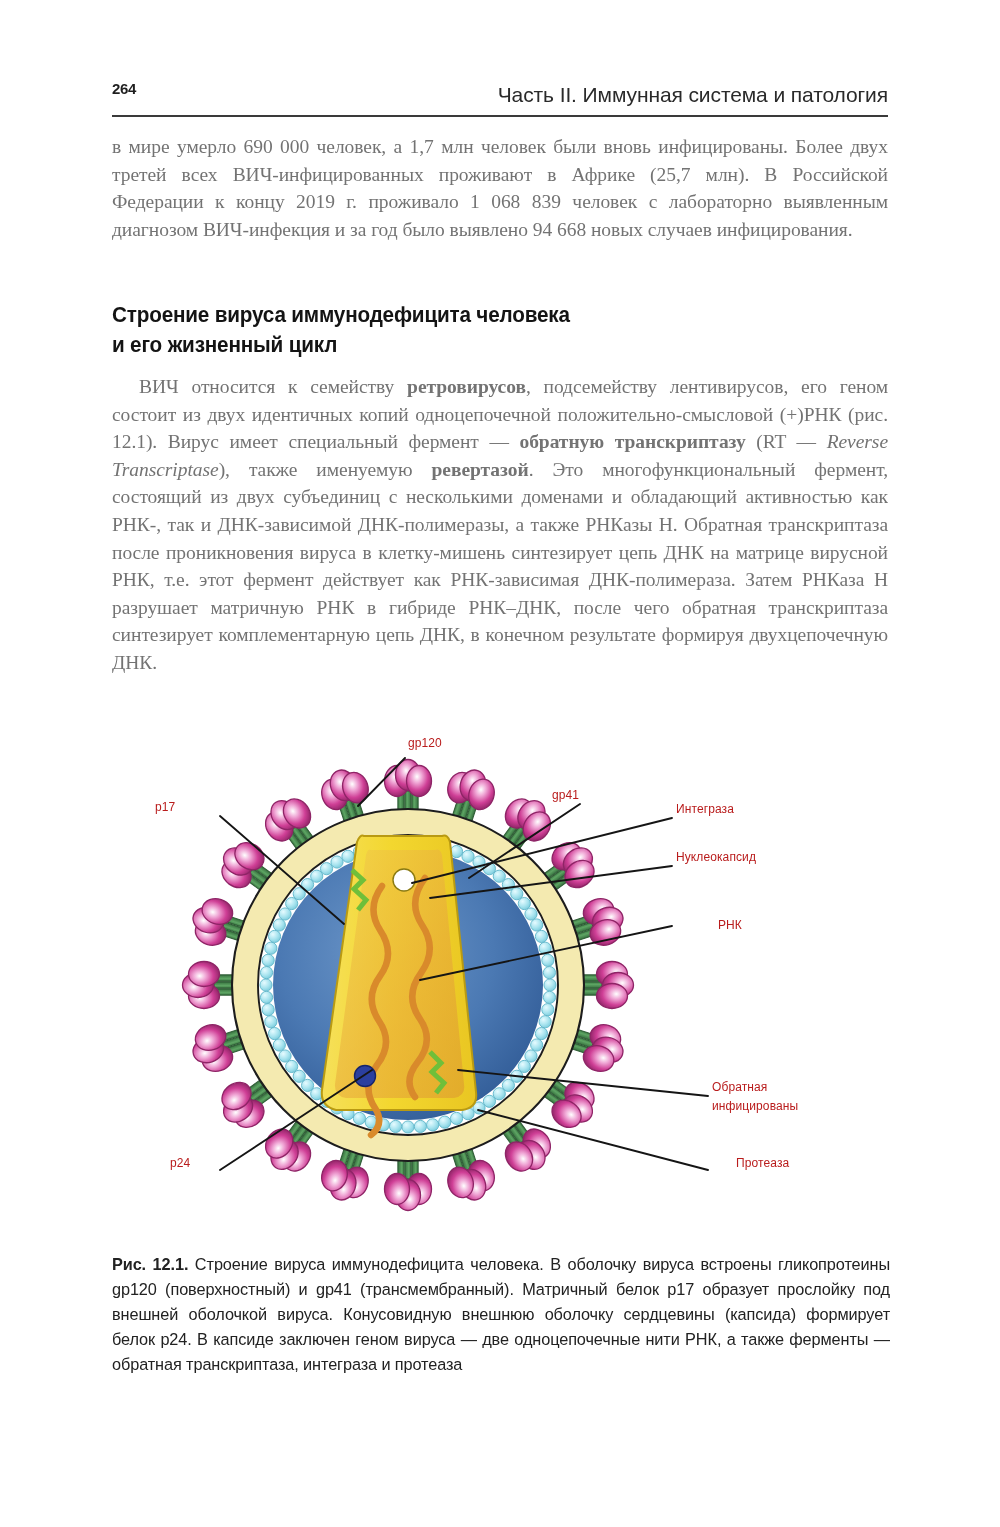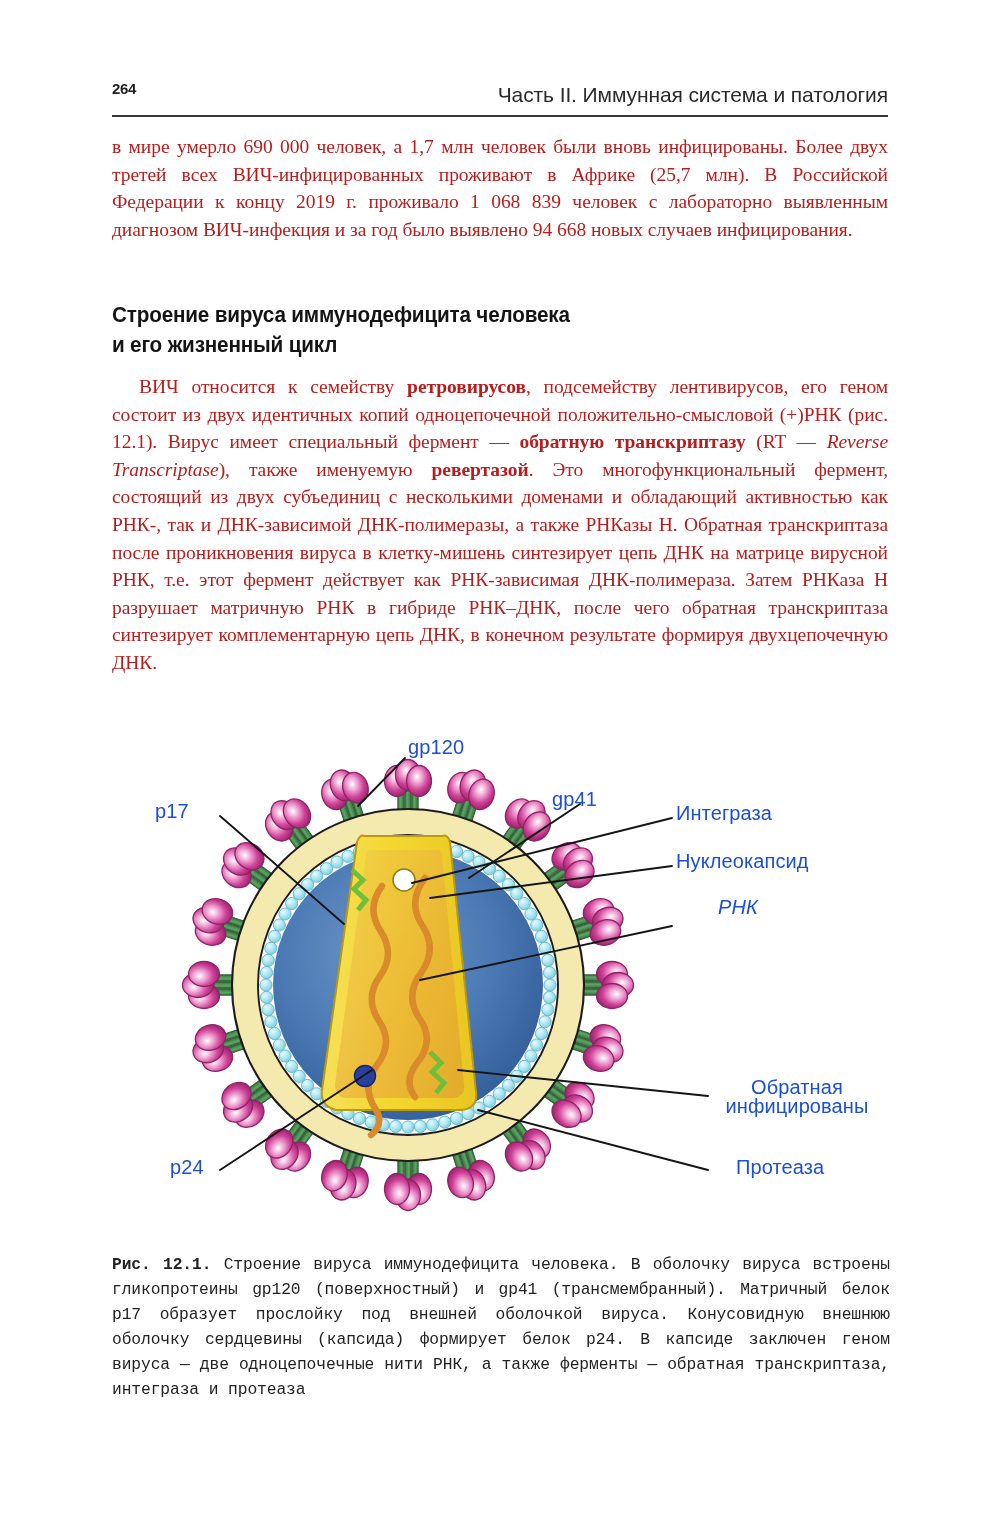--- a/index.html
+++ b/index.html
@@ -11,44 +11,44 @@
   
   .runhead{position:absolute;left:112px;top:80px;width:776px;height:34px;}
   .folio{position:absolute;left:0;top:0;font-family:"Liberation Sans",sans-serif;
          font-weight:bold;font-size:15px;letter-spacing:-0.3px;color:#1f1f1f;}
   .runtitle{position:absolute;right:0;top:3px;font-family:"Liberation Sans",sans-serif;
             font-size:21px;color:#2a2a2a;white-space:nowrap;letter-spacing:-0.1px;}
   .rule{position:absolute;left:112px;top:115px;width:776px;height:1.6px;background:#3a3a3a;}
 
   
   .para{position:absolute;text-align:justify;font-size:19.5px;line-height:27.6px;
-        color:#b91c1c;letter-spacing:-0.05px;}
+        color:#737373;letter-spacing:-0.05px;}
   #para-1{left:112px;top:133px;width:776px;}
   #para-2{left:112px;top:373px;width:776px;}
   .para b{font-weight:bold;}
   .para i{font-style:italic;}
   .indent{display:inline-block;width:27px;}
 
   
   .heading{position:absolute;left:112px;top:300px;width:700px;
            font-family:"Liberation Sans",sans-serif;font-weight:bold;
            font-size:22.5px;line-height:30px;color:#141414;
            transform:scaleX(0.92);transform-origin:left center;letter-spacing:-0.2px;}
 
   
   .figure{position:absolute;left:112px;top:718px;width:776px;height:530px;}
   .fig-svg{position:absolute;left:0;top:0;}
 
   .fig-label{position:absolute;font-family:"Liberation Sans",sans-serif;
-             font-size:20px;color:#1d4ed8;white-space:nowrap;letter-spacing:0.1px;}
-  .fig-label.two-line{line-height:19px;white-space:normal;text-align:center;}
+             font-size:12px;color:#b91c1c;white-space:nowrap;letter-spacing:0.1px;}
+  .fig-label.two-line{line-height:19px;white-space:normal;}
 
   
   .caption{position:absolute;left:112px;top:1252px;width:778px;
-           font-family:Liberation Mono, monospace;font-size:16.3px;
+           font-family:Liberation Sans, sans-serif;font-size:16.3px;
            line-height:25px;color:#222;text-align:justify;letter-spacing:-0.1px;}
   .caption b{font-weight:bold;}
 </style>
 </head>
 <body>
 
 <div class="page">
 
   <div class="runhead">
     <div class="folio">264</div>
@@ -374,21 +374,21 @@
         <line x1="596" y1="452" x2="366" y2="392"></line>
         <line x1="108" y1="98" x2="232" y2="206"></line>
         <line x1="108" y1="452" x2="260" y2="352"></line>
       </g>
     </svg>
 
     <div class="fig-label" style="left:296px;top:18px;">gp120</div>
     <div class="fig-label" style="left:440px;top:70px;">gp41</div>
     <div class="fig-label" style="left:564px;top:84px;">Интеграза</div>
     <div class="fig-label" style="left:564px;top:132px;">Нуклеокапсид</div>
-    <div class="fig-label" style="left:606px;top:178px;font-style:italic;">РНК</div>
+    <div class="fig-label" style="left:606px;top:200px;">РНК</div>
     <div class="fig-label two-line" style="left:600px;top:360px;width:170px;">
       <span>Обратная</span><br>
       <span>инфицированы</span>
     </div>
     <div class="fig-label" style="left:624px;top:438px;">Протеаза</div>
     <div class="fig-label" style="left:43px;top:82px;">p17</div>
     <div class="fig-label" style="left:58px;top:438px;">p24</div>
   </div>
 
   <div class="caption">

